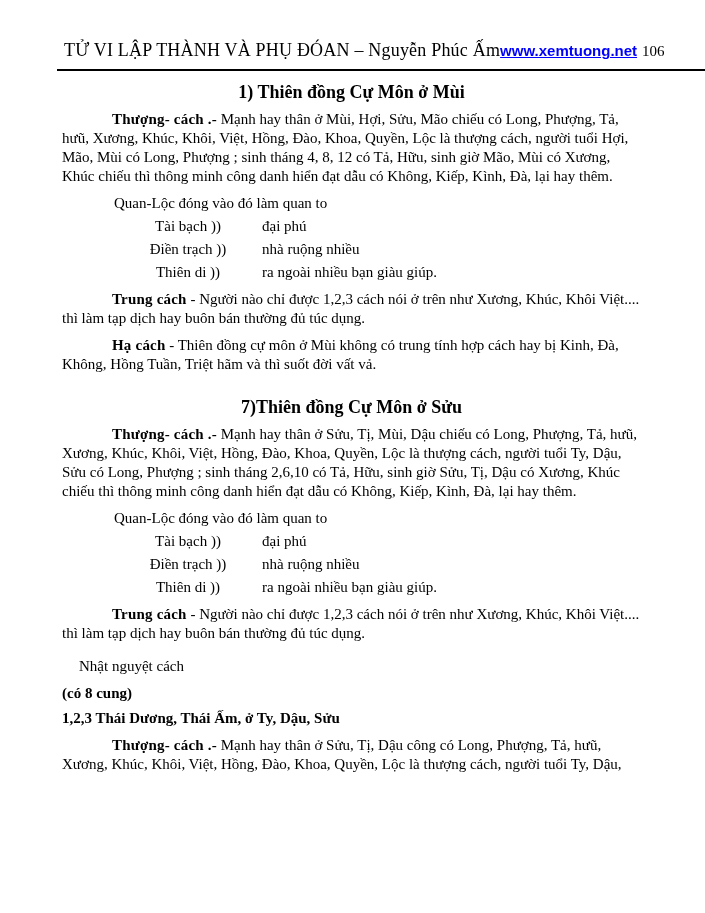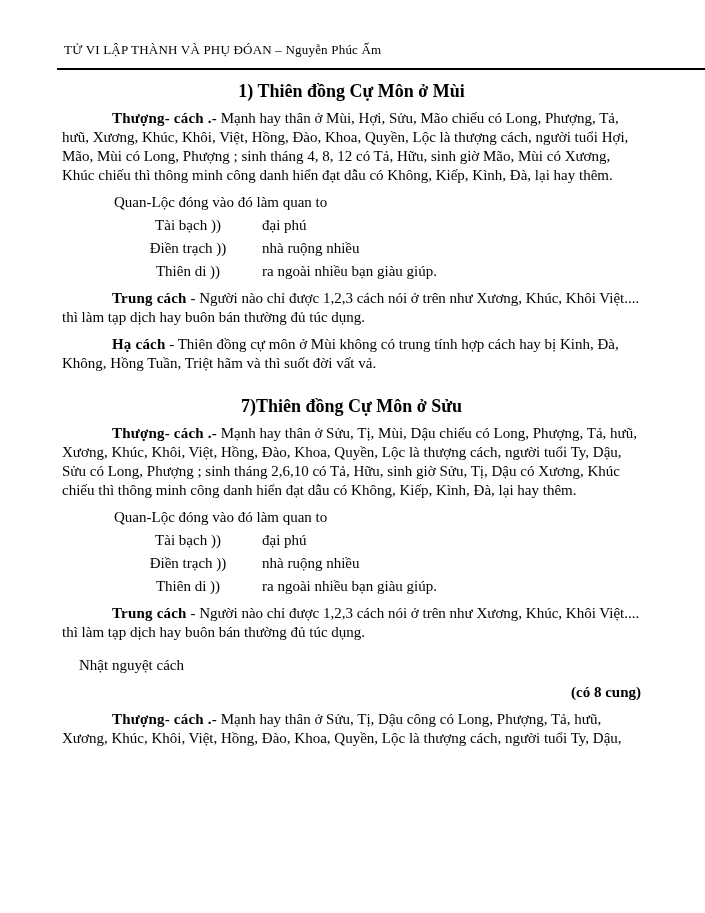--- a/index.html
+++ b/index.html
@@ -15,21 +15,21 @@
   }
   .header {
     display:flex;
     justify-content:space-between;
     align-items:baseline;
     margin:0 78px 0 64px;
     padding-top:40px;
     line-height:20px;
     white-space:nowrap;
   }
-  .header-title { font-size:13px; letter-spacing:0.2px; }
+  .header-title { font-size:18px; letter-spacing:0.2px; }
   .header-right { display:flex; align-items:baseline; gap:5px; }
   .header-link {
     font-family:"Liberation Sans", sans-serif;
     font-weight:bold;
     text-decoration:underline;
     font-size:15px;
     cursor:pointer;
   }
   .page-number { font-size:15px; }
   .rule {
@@ -58,32 +58,36 @@
   .deflist { margin:8px 0 0 52px; }
   .defrow { display:flex; margin-bottom:4px; }
   .deflabel { min-width:148px;text-align:center; }
   .defvalue { }
   .nn-heading {
     font-weight:normal;
     margin:14px 0 8px 17px;
   }
   .center-bold {
     font-weight:bold;
-    text-align:right;
+    text-align:left;
     margin:6px 0 0 0;
     font-family:Liberation Serif, serif;
   }
 </style>
 </head>
 <body>
 
 <div class="page">
 
   <div class="header">
     <span class="header-title">TỬ VI LẬP THÀNH VÀ PHỤ ĐÓAN – Nguyễn Phúc Ấm</span>
+    <span class="header-right">
+      <a class="header-link" style="color:#0000ff">www.xemtuong.net</a>
+      <span class="page-number">106</span>
+    </span>
   </div>
 
   <div class="rule"></div>
 
   <div class="content">
 
     <div class="sec-title">1) Thiên đồng Cự Môn ở Mùi</div>
 
     <p class="para"><b>Thượng- cách .-</b><span> Mạnh hay thân ở Mùi, Hợi, Sửu, Mão  chiếu có Long, Phượng, Tả, hưũ, Xương, Khúc, Khôi, Việt, Hồng, Đào, Khoa, Quyền, Lộc là thượng cách, người tuổi Hợi, Mão, Mùi có Long, Phượng ; sinh tháng 4, 8, 12 có Tả, Hữu, sinh giờ Mão, Mùi  có Xương, Khúc chiếu thì thông minh công danh hiển đạt dẫu có Không, Kiếp, Kình, Đà, lại hay thêm.</span></p>
 
@@ -133,17 +137,18 @@
       </div>
     </div>
 
     <p class="para"><b>Trung cách</b><span> - Người nào chỉ được 1,2,3 cách nói ở trên như  Xương, Khúc, Khôi Việt.... thì làm tạp dịch hay buôn bán thường đủ túc dụng.</span></p>
 
 
     <div class="nn-heading">Nhật nguyệt cách</div>
 
     <div class="center-bold">(có 8 cung)</div>
 
+    <div class="center-bold">1,2,3 Thái Dương, Thái Ấm, ở Ty, Dậu, Sửu</div>
 
     <p class="para"><b>Thượng- cách .-</b><span> Mạnh hay thân ở Sửu, Tị,  Dậu công có Long, Phượng, Tả, hưũ, Xương, Khúc, Khôi, Việt, Hồng, Đào, Khoa, Quyền, Lộc là thượng cách, người tuổi Ty, Dậu,</span></p>
 
   </div>
 </div>
 
 </body></html>

